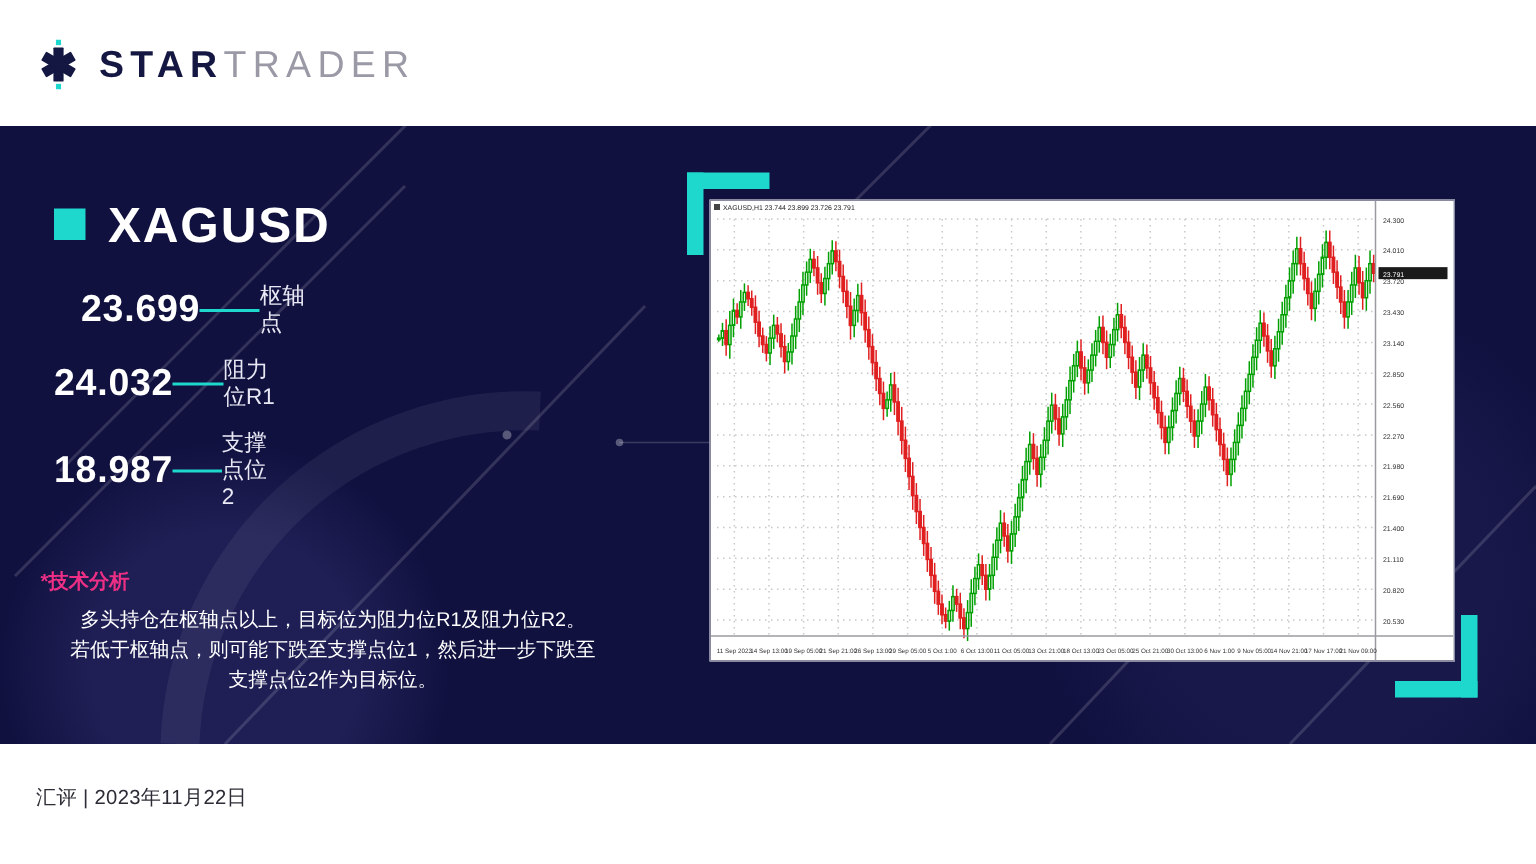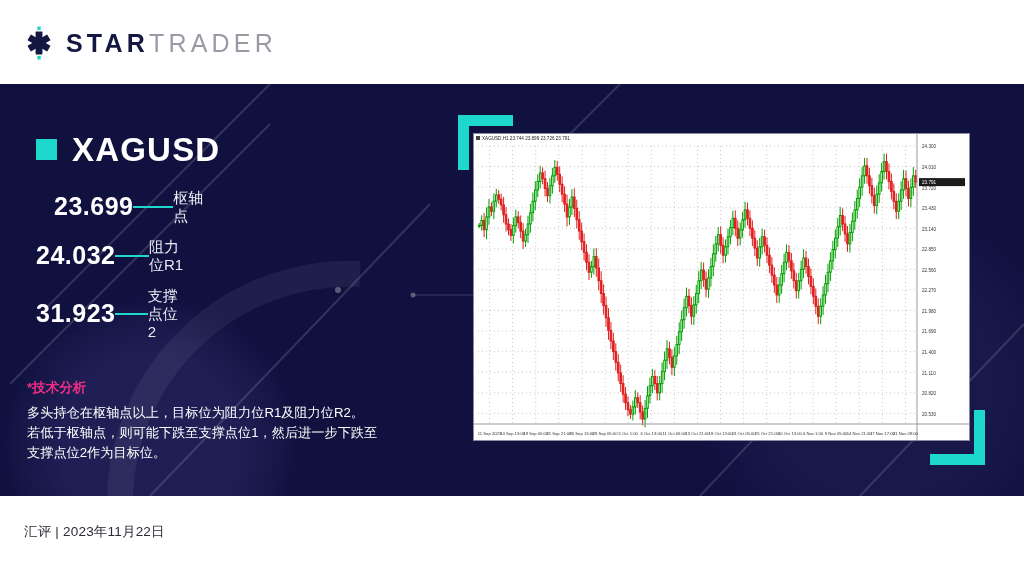--- a/index.html
+++ b/index.html
@@ -41,21 +41,21 @@
   .stat-lbl{color:#e9e9f5;font-size:15px;line-height:1.2;}
 
   .stat-single{width:150px;margin-left:18px;}
   .stat-row{display:flex;margin-top:13px;}
   .stat-row .stat{width:150px;}
   .stat-row .stat + .stat{margin-left:22px;}
 
   .analysis{position:absolute;left:27px;top:296px;width:390px;}
   .analysis-title{color:#ec2f84;font-size:13.5px;font-weight:bold;line-height:1.2;margin-bottom:7px;}
   .analysis-body{color:#fff;font-size:13.2px;line-height:1.52;}
-  .analysis-body div{white-space:nowrap;}
+  .analysis-body div{white-space:nowrap;text-align:center;}
 
   
   .chart-wrap{position:absolute;left:440px;top:31px;width:545px;height:350px;}
   .bracket{position:absolute;background:transparent;}
   .bracket.tl{left:18px;top:0;width:44px;height:44px;border-left:11px solid #1fd8cd;border-top:11px solid #1fd8cd;}
   .bracket.br{right:0;bottom:0;width:44px;height:44px;border-right:11px solid #1fd8cd;border-bottom:11px solid #1fd8cd;}
   .chart-box{position:absolute;left:33px;top:18px;width:495px;height:306px;background:#fff;border:1px solid #8a8aa0;overflow:hidden;}
   .chart-svg{display:block;}
 
   
@@ -136,21 +136,21 @@
         <div class="stat-row">
           <div class="stat">
             <div class="stat-val">24.032</div>
             <div class="stat-rule"></div>
             <div class="stat-lbl">阻力位R1</div>
           </div>
         </div>
 
         <div class="stat-row">
           <div class="stat">
-            <div class="stat-val">31.923</div>
+            <div class="stat-val">18.987</div>
             <div class="stat-rule"></div>
             <div class="stat-lbl">支撑点位2</div>
           </div>
         </div>
 
       </div>
 
       <div class="analysis">
         <div class="analysis-title">*技术分析</div>
         <div class="analysis-body">

